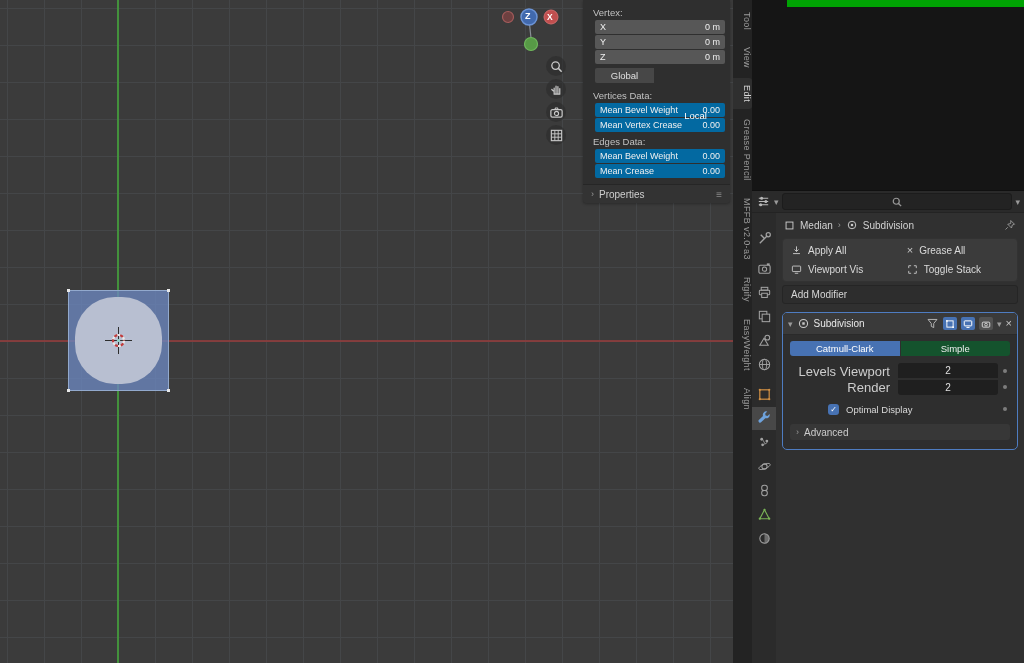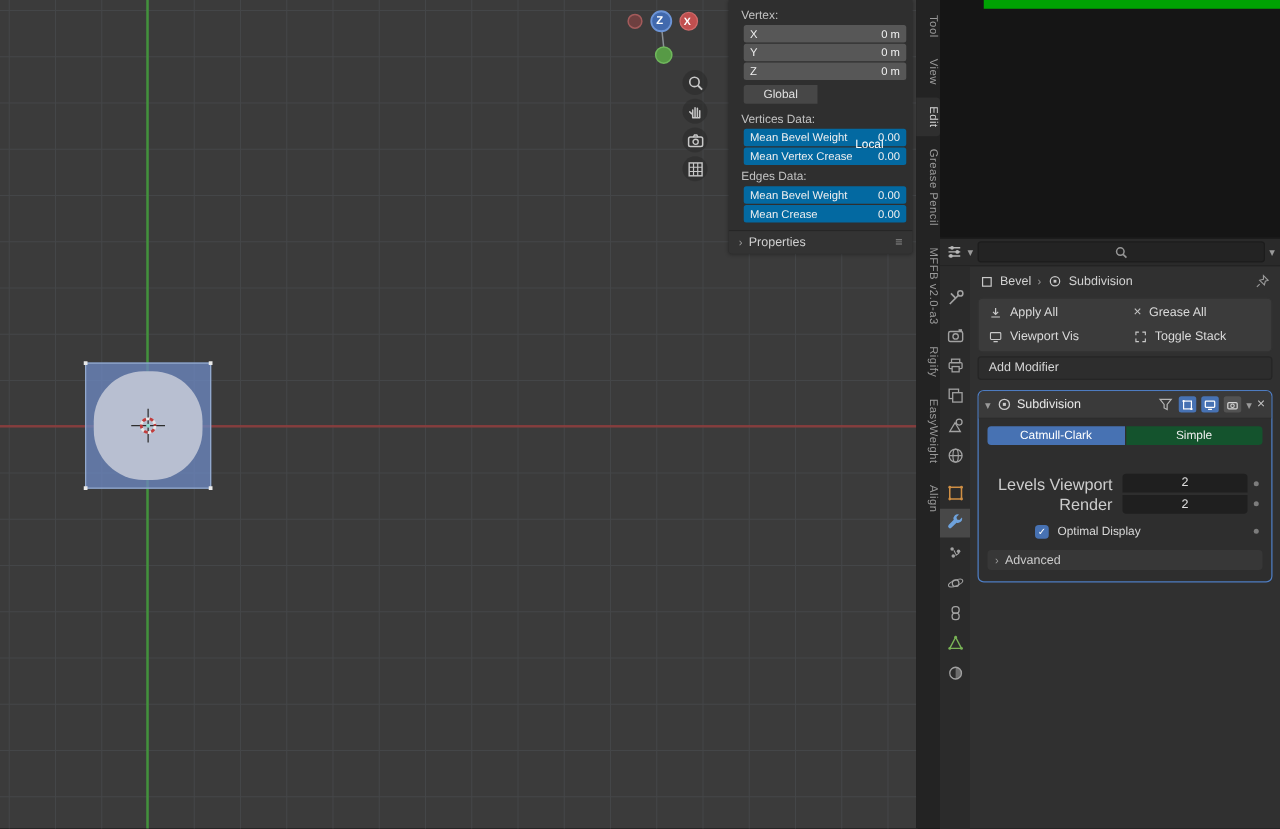--- a/index.html
+++ b/index.html
@@ -80,21 +80,21 @@
     display:flex;align-items:center;padding:0 8px;font-size:10px;color:#d6d6d6;}
   .modpanel{margin:8px 6px 0;border:1px solid #4e7cc1;border-radius:5px;background:#2e2e2e;}
   .mhead{height:21px;background:#3a3a3a;border-bottom:1px solid #2a2a2a;display:flex;
     align-items:center;gap:4px;padding:0 5px;border-radius:4px 4px 0 0;}
   .mname{font-size:10px;color:#e8e8e8;}
   .mtoggle{width:14px;height:13px;border-radius:2px;display:flex;align-items:center;justify-content:center;}
   .mtoggle.on{background:#4772b3;}
   .mtoggle.pressed{background:#525252;}
   .xicon{color:#c5c5c5;font-size:11px;line-height:1;}
   .mbody{padding:5px 5px 7px;}
-  .seg2{display:flex;height:15px;margin:1px 2px 23px;font-size:9.5px;text-align:center;gap:1px;}
+  .seg2{display:flex;height:15px;margin:1px 2px 7px;font-size:9.5px;text-align:center;gap:1px;}
   .seg2>div{flex:1;line-height:15px;}
   .seg2 .on{background:#4772b3;color:#fff;border-radius:3px 0 0 3px;}
   .seg2 .off{background:#14532d;color:#efefef;border-radius:0 3px 3px 0;}
   .mrow{display:grid;grid-template-columns:1fr 100px 14px;align-items:center;height:16px;}
   .mrow .mlabel{text-align:right;padding-right:8px;font-size:13px;color:#cdcdcd;}
   .mrow .mfield{background:#1f1f1f;height:15px;text-align:center;font-size:10px;color:#e0e0e0;
     line-height:15px;}
   .mrow.first .mfield{border-radius:3px 3px 0 0;margin-bottom:1px;}
   .mrow.second .mfield{border-radius:0 0 3px 3px;}
   .dot{width:4px;height:4px;border-radius:50%;background:#7c7c7c;margin:0 auto;}
@@ -341,21 +341,21 @@
           </svg>
       </div>
     </div>
 
     <div class="pbody">
 
       <div class="bcrumb">
         <svg width="11" height="11" viewBox="0 0 16 16">
             <rect x="3" y="3" width="10" height="10" fill="none" stroke="#c9c9c9" stroke-width="1.4"></rect>
           </svg>
-        <span>Bevel</span>
+        <span>Median</span>
         <span class="chev">›</span>
         <svg width="12" height="12" viewBox="0 0 16 16">
             <circle cx="8" cy="8" r="5" fill="none" stroke="#c9c9c9" stroke-width="1.3"></circle>
             <rect x="6.5" y="6.5" width="3" height="3" fill="#c9c9c9"></rect>
           </svg>
         <span>Subdivision</span>
         <span class="spacer"></span>
         <svg width="12" height="12" viewBox="0 0 16 16">
             <path d="M9 2l5 5-3 1-1 4-5-5 4-1zM5 11l-3 3" stroke="#9a9a9a" stroke-width="1.2" fill="none"></path>
           </svg>

